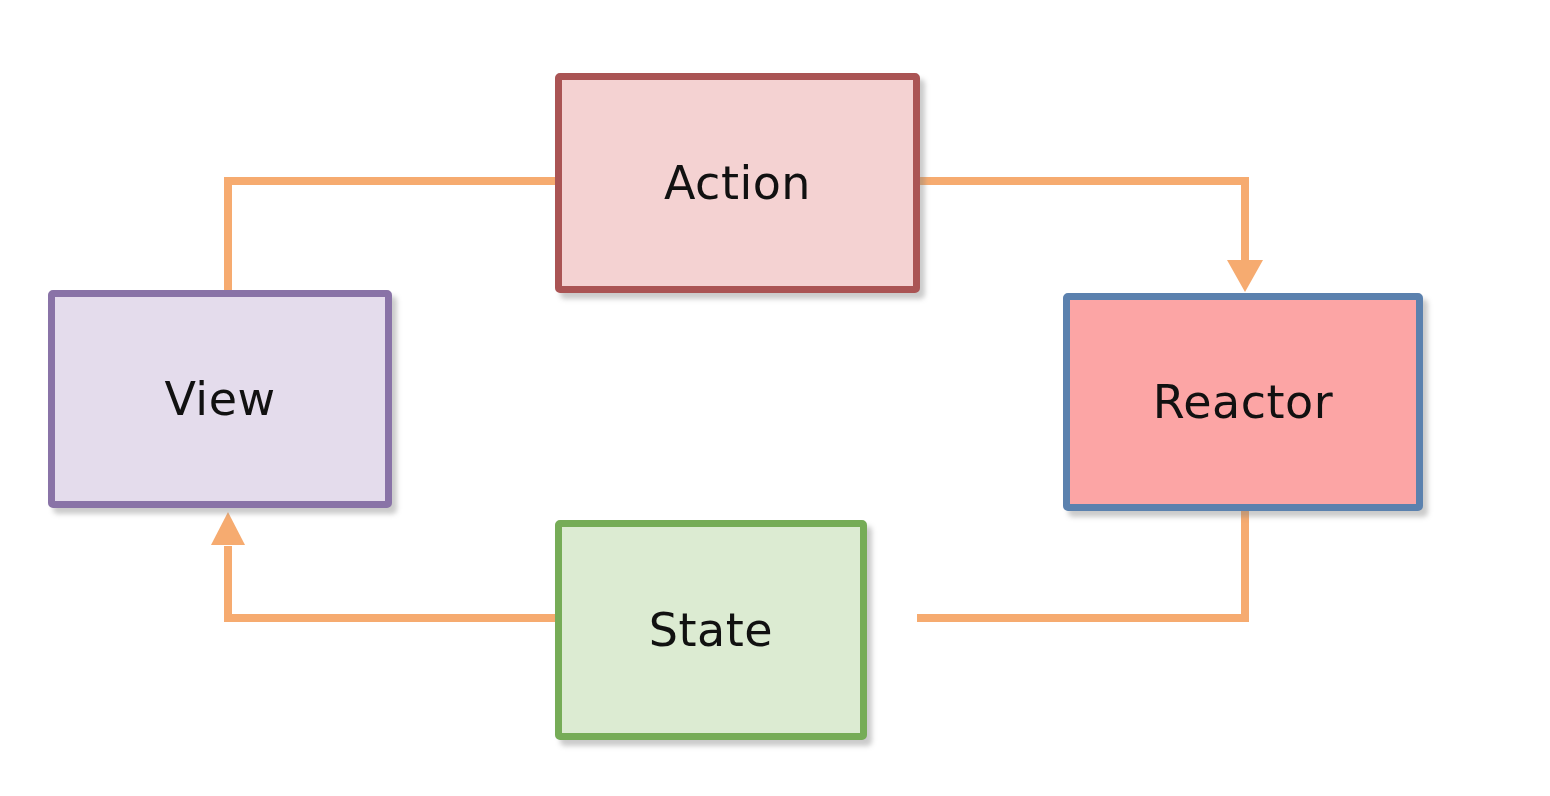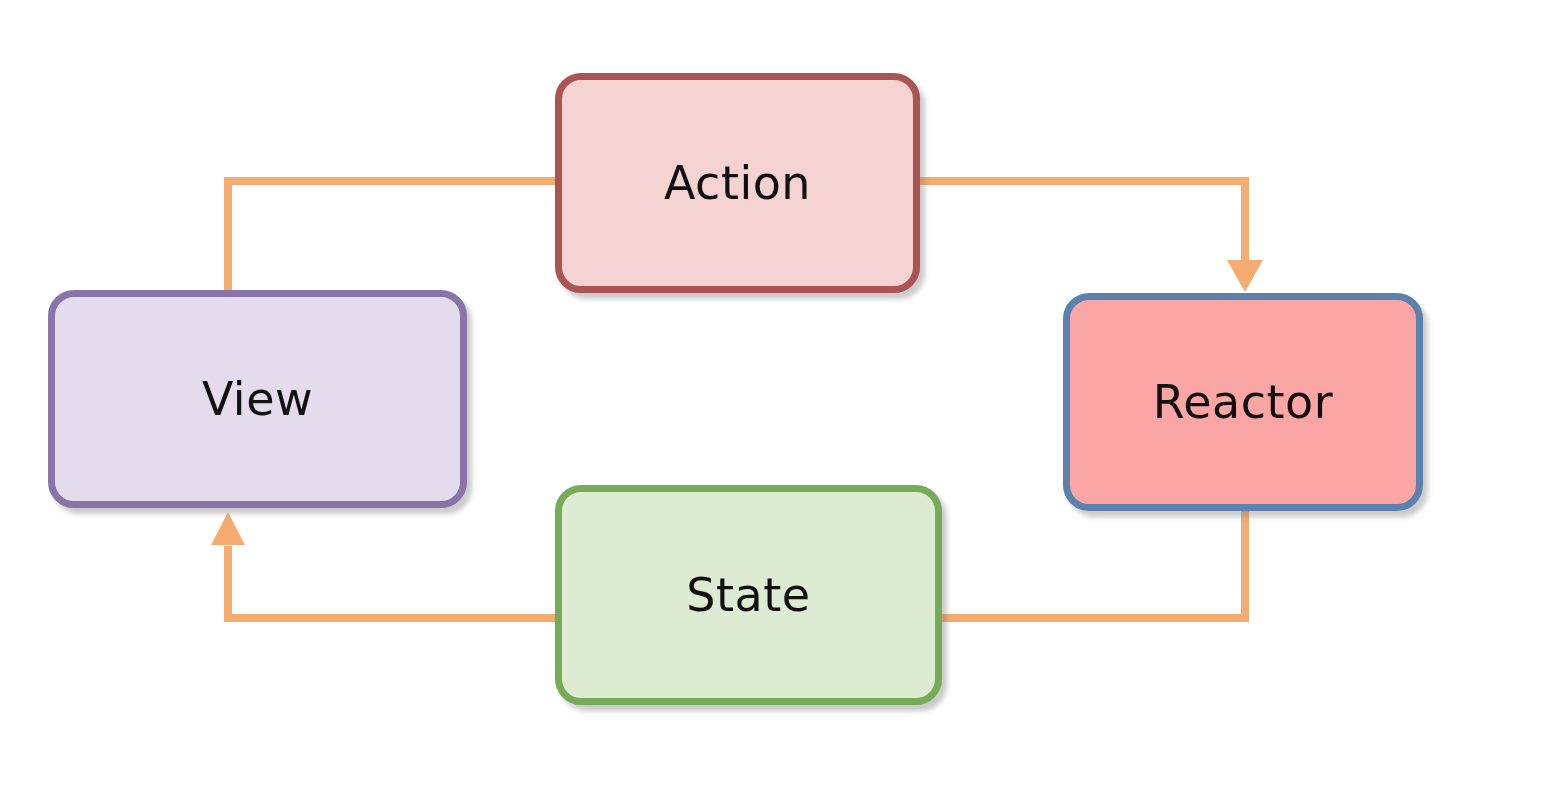--- a/index.html
+++ b/index.html
@@ -26,36 +26,36 @@
   .edge {
     fill: none;
     stroke-width: 8;
     stroke-linejoin: miter;
     stroke-linecap: butt;
   }
   .node {
     position: absolute;
     box-sizing: border-box;
     border: 7px solid #888;
-    border-radius: 26px;
+    border-radius: 5px;
     display: flex;
     align-items: center;
     justify-content: center;
     box-shadow: 5px 6px 5px rgba(125,125,125,0.40);
   }
   .node-label {
     font-size: 46px;
     color: #111111;
     letter-spacing: 0.5px;
     user-select: none;
   }
-  .node-view    { left: 48px;   top: 290px; width: 419px; height: 218px; }
+  .node-view    { left: 48px;   top: 290px; width: 344px; height: 218px; }
   .node-action  { left: 555px;  top: 73px;  width: 365px; height: 220px; }
   .node-reactor { left: 1063px; top: 293px; width: 360px; height: 218px; }
-  .node-state   { left: 555px;  top: 485px; width: 387px; height: 220px; }
+  .node-state   { left: 555px;  top: 520px; width: 312px; height: 220px; }
 </style>
 </head>
 <body>
 
 <div class="canvas">
 
   <svg class="connectors" width="1550" height="796" viewBox="0 0 1550 796" xmlns="http://www.w3.org/2000/svg">
     <path class="edge" d="M 228 291 L 228 181 L 556 181" stroke="#f6ab70"></path>
     <path class="edge" d="M 919 181 L 1245 181 L 1245 263" stroke="#f6ab70"></path>
     <polygon points="1227,260 1263,260 1245,292" fill="#f6ab70"></polygon>

